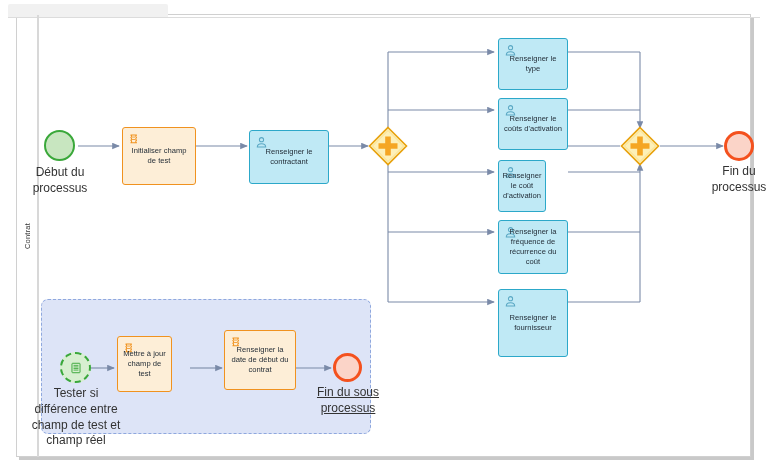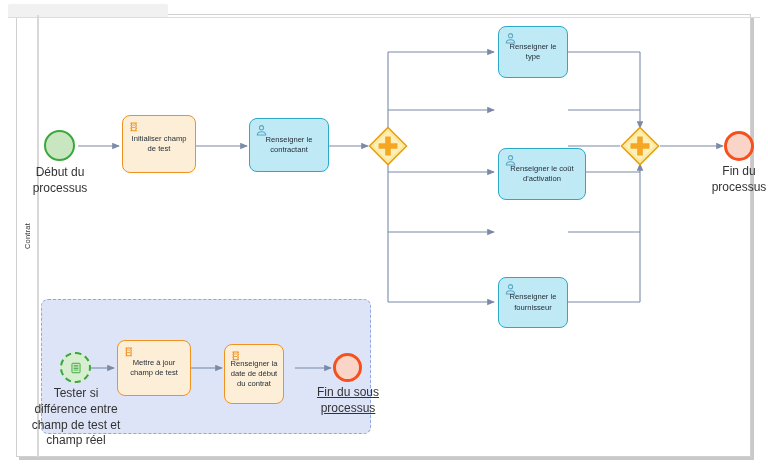--- a/index.html
+++ b/index.html
@@ -100,26 +100,27 @@
     pointer-events: none;
   }
 
   
   .node {
     position: absolute;
     box-sizing: border-box;
   }
 
   .task {
-    border-radius: 8px;
+    border-radius: 3px;
     display: flex;
     align-items: center;
     justify-content: center;
     text-align: center;
     box-sizing: border-box;
+    margin-top: 12px;
   }
   .task .task-label {
     font-size: 7.6px;
     line-height: 1.32;
     color: #1f2933;
     padding: 0 4px;
     position: relative;
     z-index: 2;
   }
   .task.cyan {
@@ -281,33 +282,51 @@
   <div class="node task cyan" style="left:498px; top:26px; width:70px; height:52px;">
     <span class="type-icon">
       <svg viewBox="0 0 16 16" width="13" height="13">
         <circle cx="8" cy="4.6" r="2.6" fill="none" stroke="#5aa8c4" stroke-width="1.25"></circle>
         <path d="M2.8 13.6 q0 -4.2 5.2 -4.2 q5.2 0 5.2 4.2 z" fill="none" stroke="#5aa8c4" stroke-width="1.25"></path>
       </svg>
     </span>
     <span class="task-label">Renseigner le type</span>
   </div>
 
-
-  <div class="node task cyan" style="left:498px; top:148px; width:88px; height:52px;">
+  <div class="node task cyan" style="left:498px; top:86px; width:70px; height:52px;">
+    <span class="type-icon">
+      <svg viewBox="0 0 16 16" width="13" height="13">
+        <circle cx="8" cy="4.6" r="2.6" fill="none" stroke="#5aa8c4" stroke-width="1.25"></circle>
+        <path d="M2.8 13.6 q0 -4.2 5.2 -4.2 q5.2 0 5.2 4.2 z" fill="none" stroke="#5aa8c4" stroke-width="1.25"></path>
+      </svg>
+    </span>
+    <span class="task-label">Renseigner le coûts d'activation</span>
+  </div>
+
+  <div class="node task cyan" style="left:498px; top:148px; width:48px; height:52px;">
     <span class="type-icon">
       <svg viewBox="0 0 16 16" width="13" height="13">
         <circle cx="8" cy="4.6" r="2.6" fill="none" stroke="#5aa8c4" stroke-width="1.25"></circle>
         <path d="M2.8 13.6 q0 -4.2 5.2 -4.2 q5.2 0 5.2 4.2 z" fill="none" stroke="#5aa8c4" stroke-width="1.25"></path>
       </svg>
     </span>
     <span class="task-label">Renseigner le coût d'activation</span>
   </div>
 
-
-  <div class="node task cyan" style="left:498px; top:277px; width:70px; height:51px;">
+  <div class="node task cyan" style="left:498px; top:208px; width:70px; height:54px;">
+    <span class="type-icon">
+      <svg viewBox="0 0 16 16" width="13" height="13">
+        <circle cx="8" cy="4.6" r="2.6" fill="none" stroke="#5aa8c4" stroke-width="1.25"></circle>
+        <path d="M2.8 13.6 q0 -4.2 5.2 -4.2 q5.2 0 5.2 4.2 z" fill="none" stroke="#5aa8c4" stroke-width="1.25"></path>
+      </svg>
+    </span>
+    <span class="task-label">Renseigner la fréquence de récurrence du coût</span>
+  </div>
+
+  <div class="node task cyan" style="left:498px; top:277px; width:70px; height:68px;">
     <span class="type-icon">
       <svg viewBox="0 0 16 16" width="13" height="13">
         <circle cx="8" cy="4.6" r="2.6" fill="none" stroke="#5aa8c4" stroke-width="1.25"></circle>
         <path d="M2.8 13.6 q0 -4.2 5.2 -4.2 q5.2 0 5.2 4.2 z" fill="none" stroke="#5aa8c4" stroke-width="1.25"></path>
       </svg>
     </span>
     <span class="task-label">Renseigner le fournisseur</span>
   </div>
 
   <div class="gateway" style="left:620px; top:126px; width:40px; height:40px;">
@@ -330,32 +349,32 @@
       <line x1="5.2" y1="10.4" x2="10.8" y2="10.4" stroke="#3aa83a" stroke-width="0.95"></line>
     </svg>
   </div>
   <div class="event-label" style="left:31px; top:386px; width:90px;">
     <div>Tester si</div>
     <div>différence entre</div>
     <div>champ de test et</div>
     <div>champ réel</div>
   </div>
 
-  <div class="node task orange" style="left:117px; top:340px; width:74px; height:56px;">
+  <div class="node task orange" style="left:117px; top:324px; width:55px; height:56px;">
     <span class="type-icon">
       <svg viewBox="0 0 16 16" width="13" height="13">
         <path d="M3.5 2.5 h7 q-2 1.6 0 3.2 q-2 1.6 0 3.2 q-2 1.6 0 3.2 h-7 q2 -1.6 0 -3.2 q2 -1.6 0 -3.2 q2 -1.6 0 -3.2 z" fill="none" stroke="#f0921f" stroke-width="1.25" stroke-linejoin="round"></path>
         <line x1="5" y1="5" x2="8.6" y2="5" stroke="#f0921f" stroke-width="1"></line>
         <line x1="5" y1="8" x2="8.6" y2="8" stroke="#f0921f" stroke-width="1"></line>
       </svg>
     </span>
     <span class="task-label">Mettre à jour champ de test</span>
   </div>
 
-  <div class="node task orange" style="left:224px; top:344px; width:60px; height:60px;">
+  <div class="node task orange" style="left:224px; top:318px; width:72px; height:60px;">
     <span class="type-icon">
       <svg viewBox="0 0 16 16" width="13" height="13">
         <path d="M3.5 2.5 h7 q-2 1.6 0 3.2 q-2 1.6 0 3.2 q-2 1.6 0 3.2 h-7 q2 -1.6 0 -3.2 q2 -1.6 0 -3.2 q2 -1.6 0 -3.2 z" fill="none" stroke="#f0921f" stroke-width="1.25" stroke-linejoin="round"></path>
         <line x1="5" y1="5" x2="8.6" y2="5" stroke="#f0921f" stroke-width="1"></line>
         <line x1="5" y1="8" x2="8.6" y2="8" stroke="#f0921f" stroke-width="1"></line>
       </svg>
     </span>
     <span class="task-label">Renseigner la date de début du contrat</span>
   </div>
 

